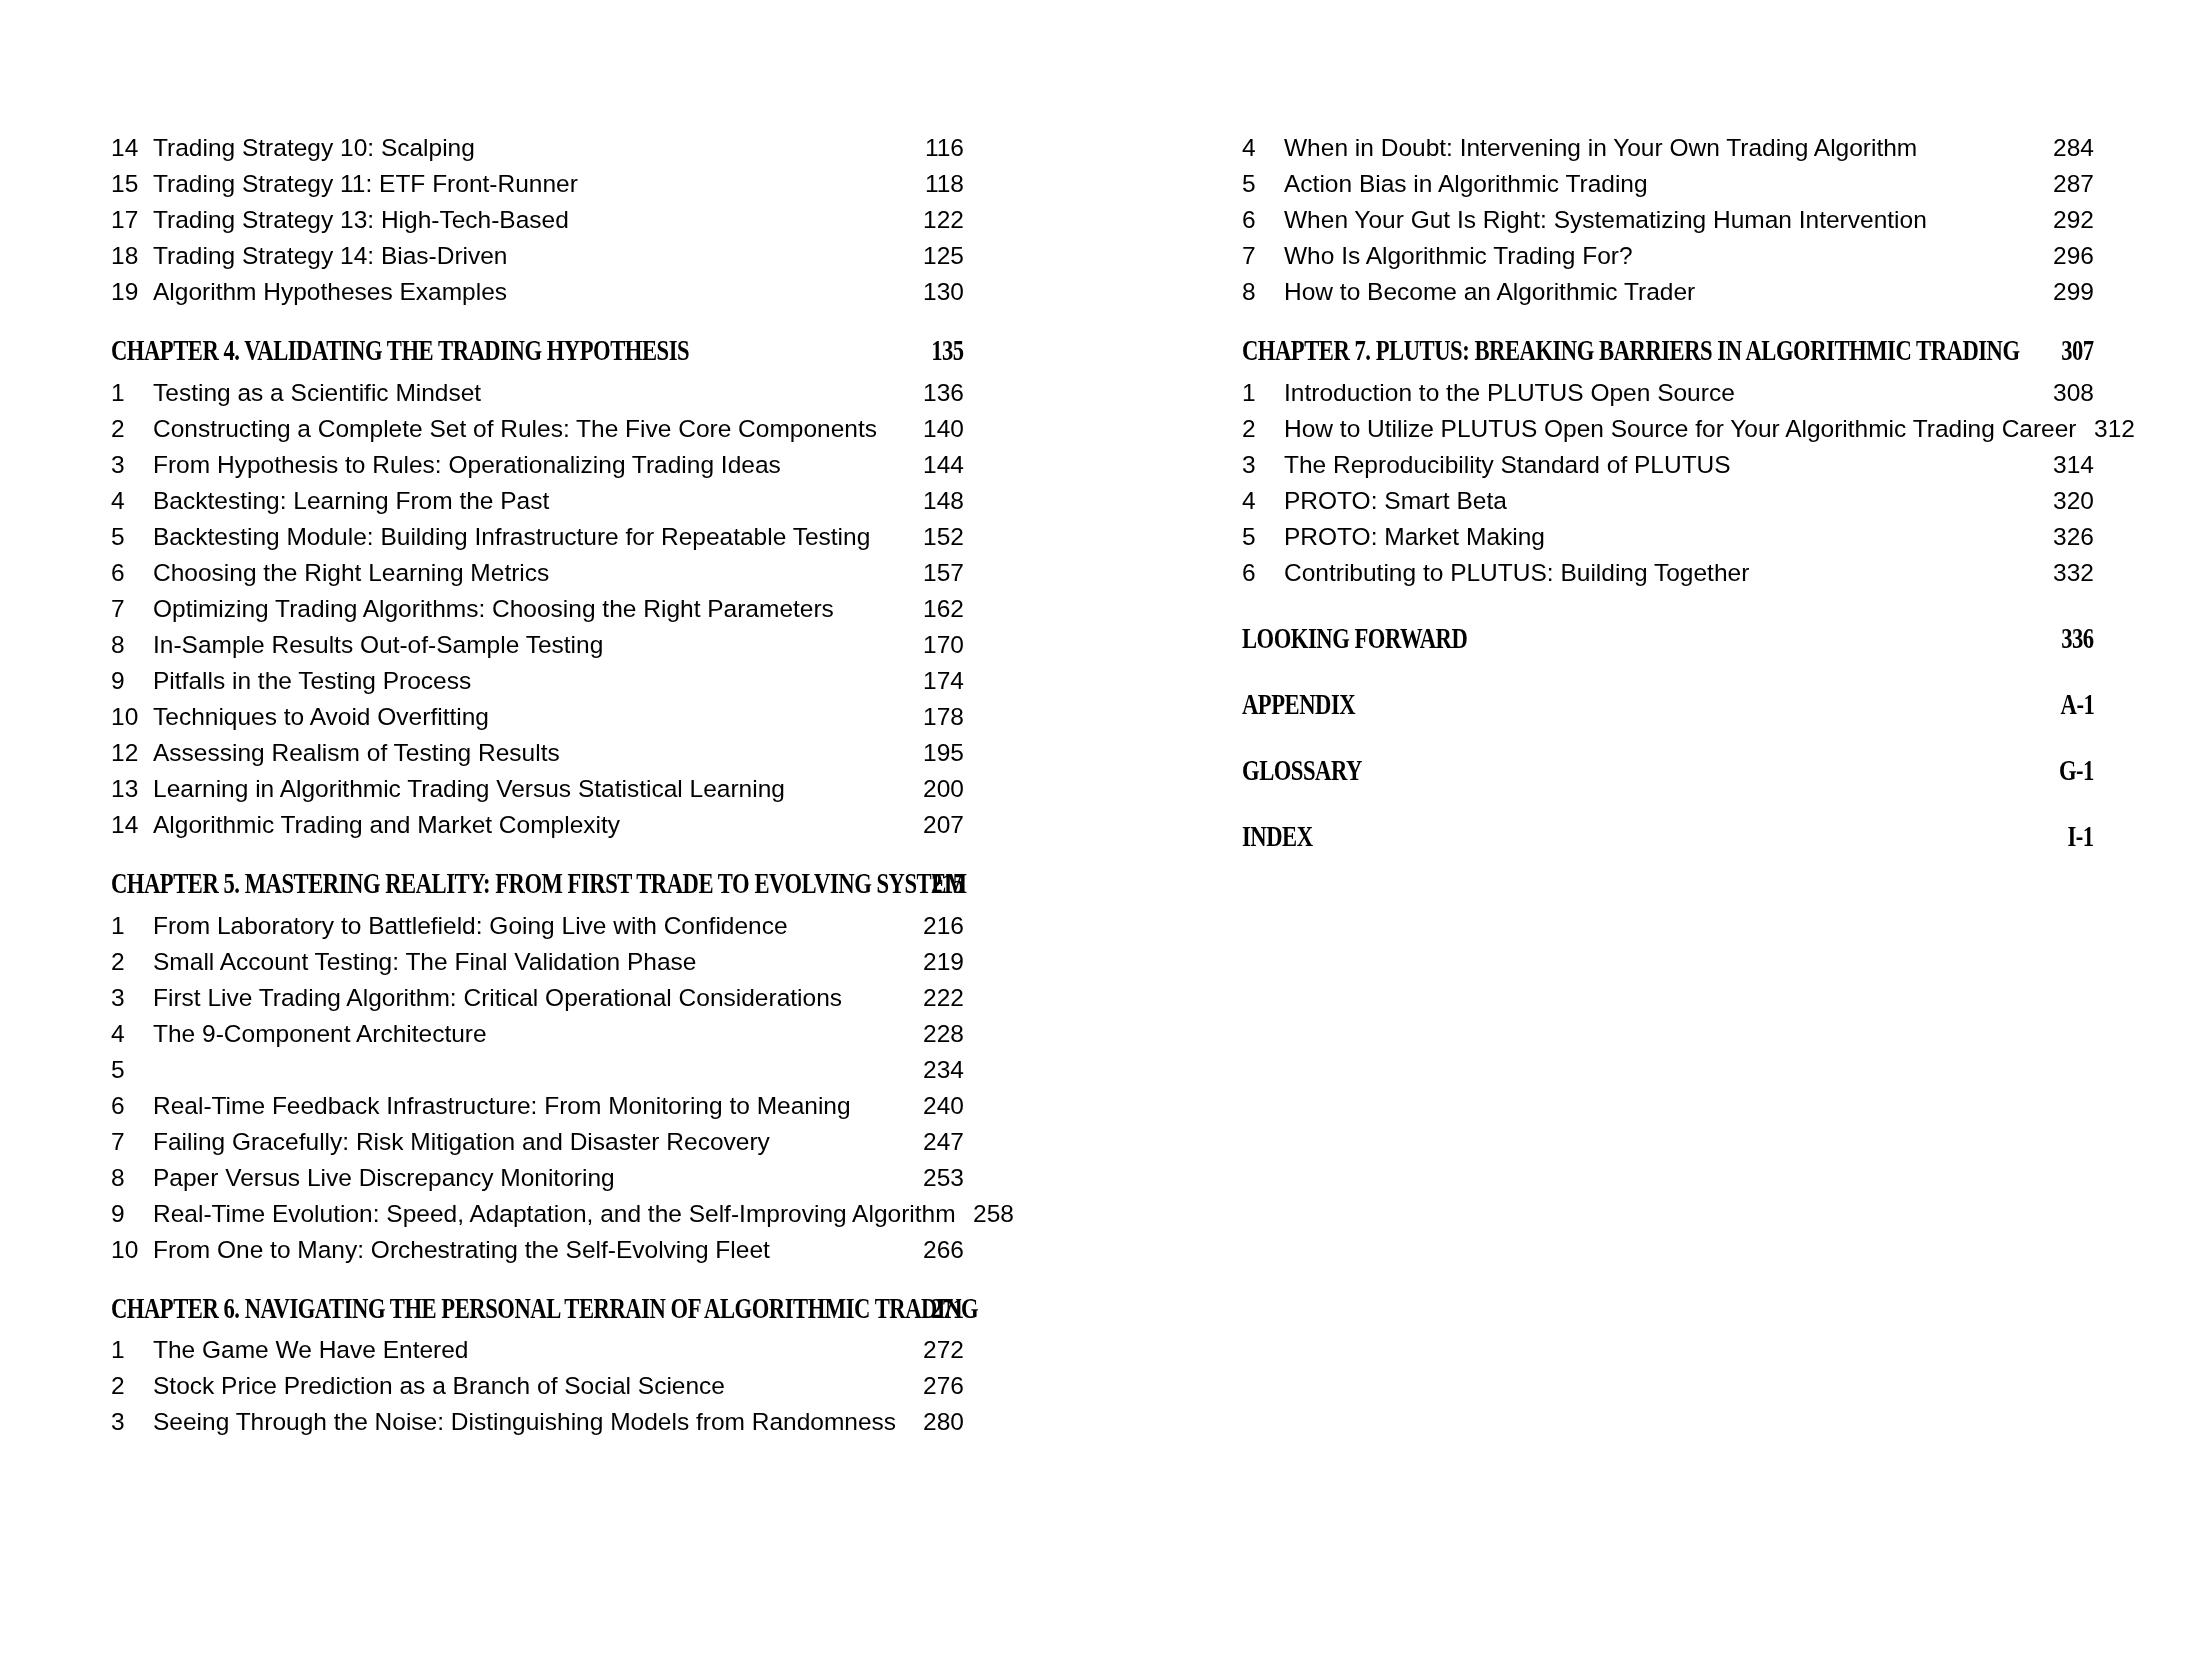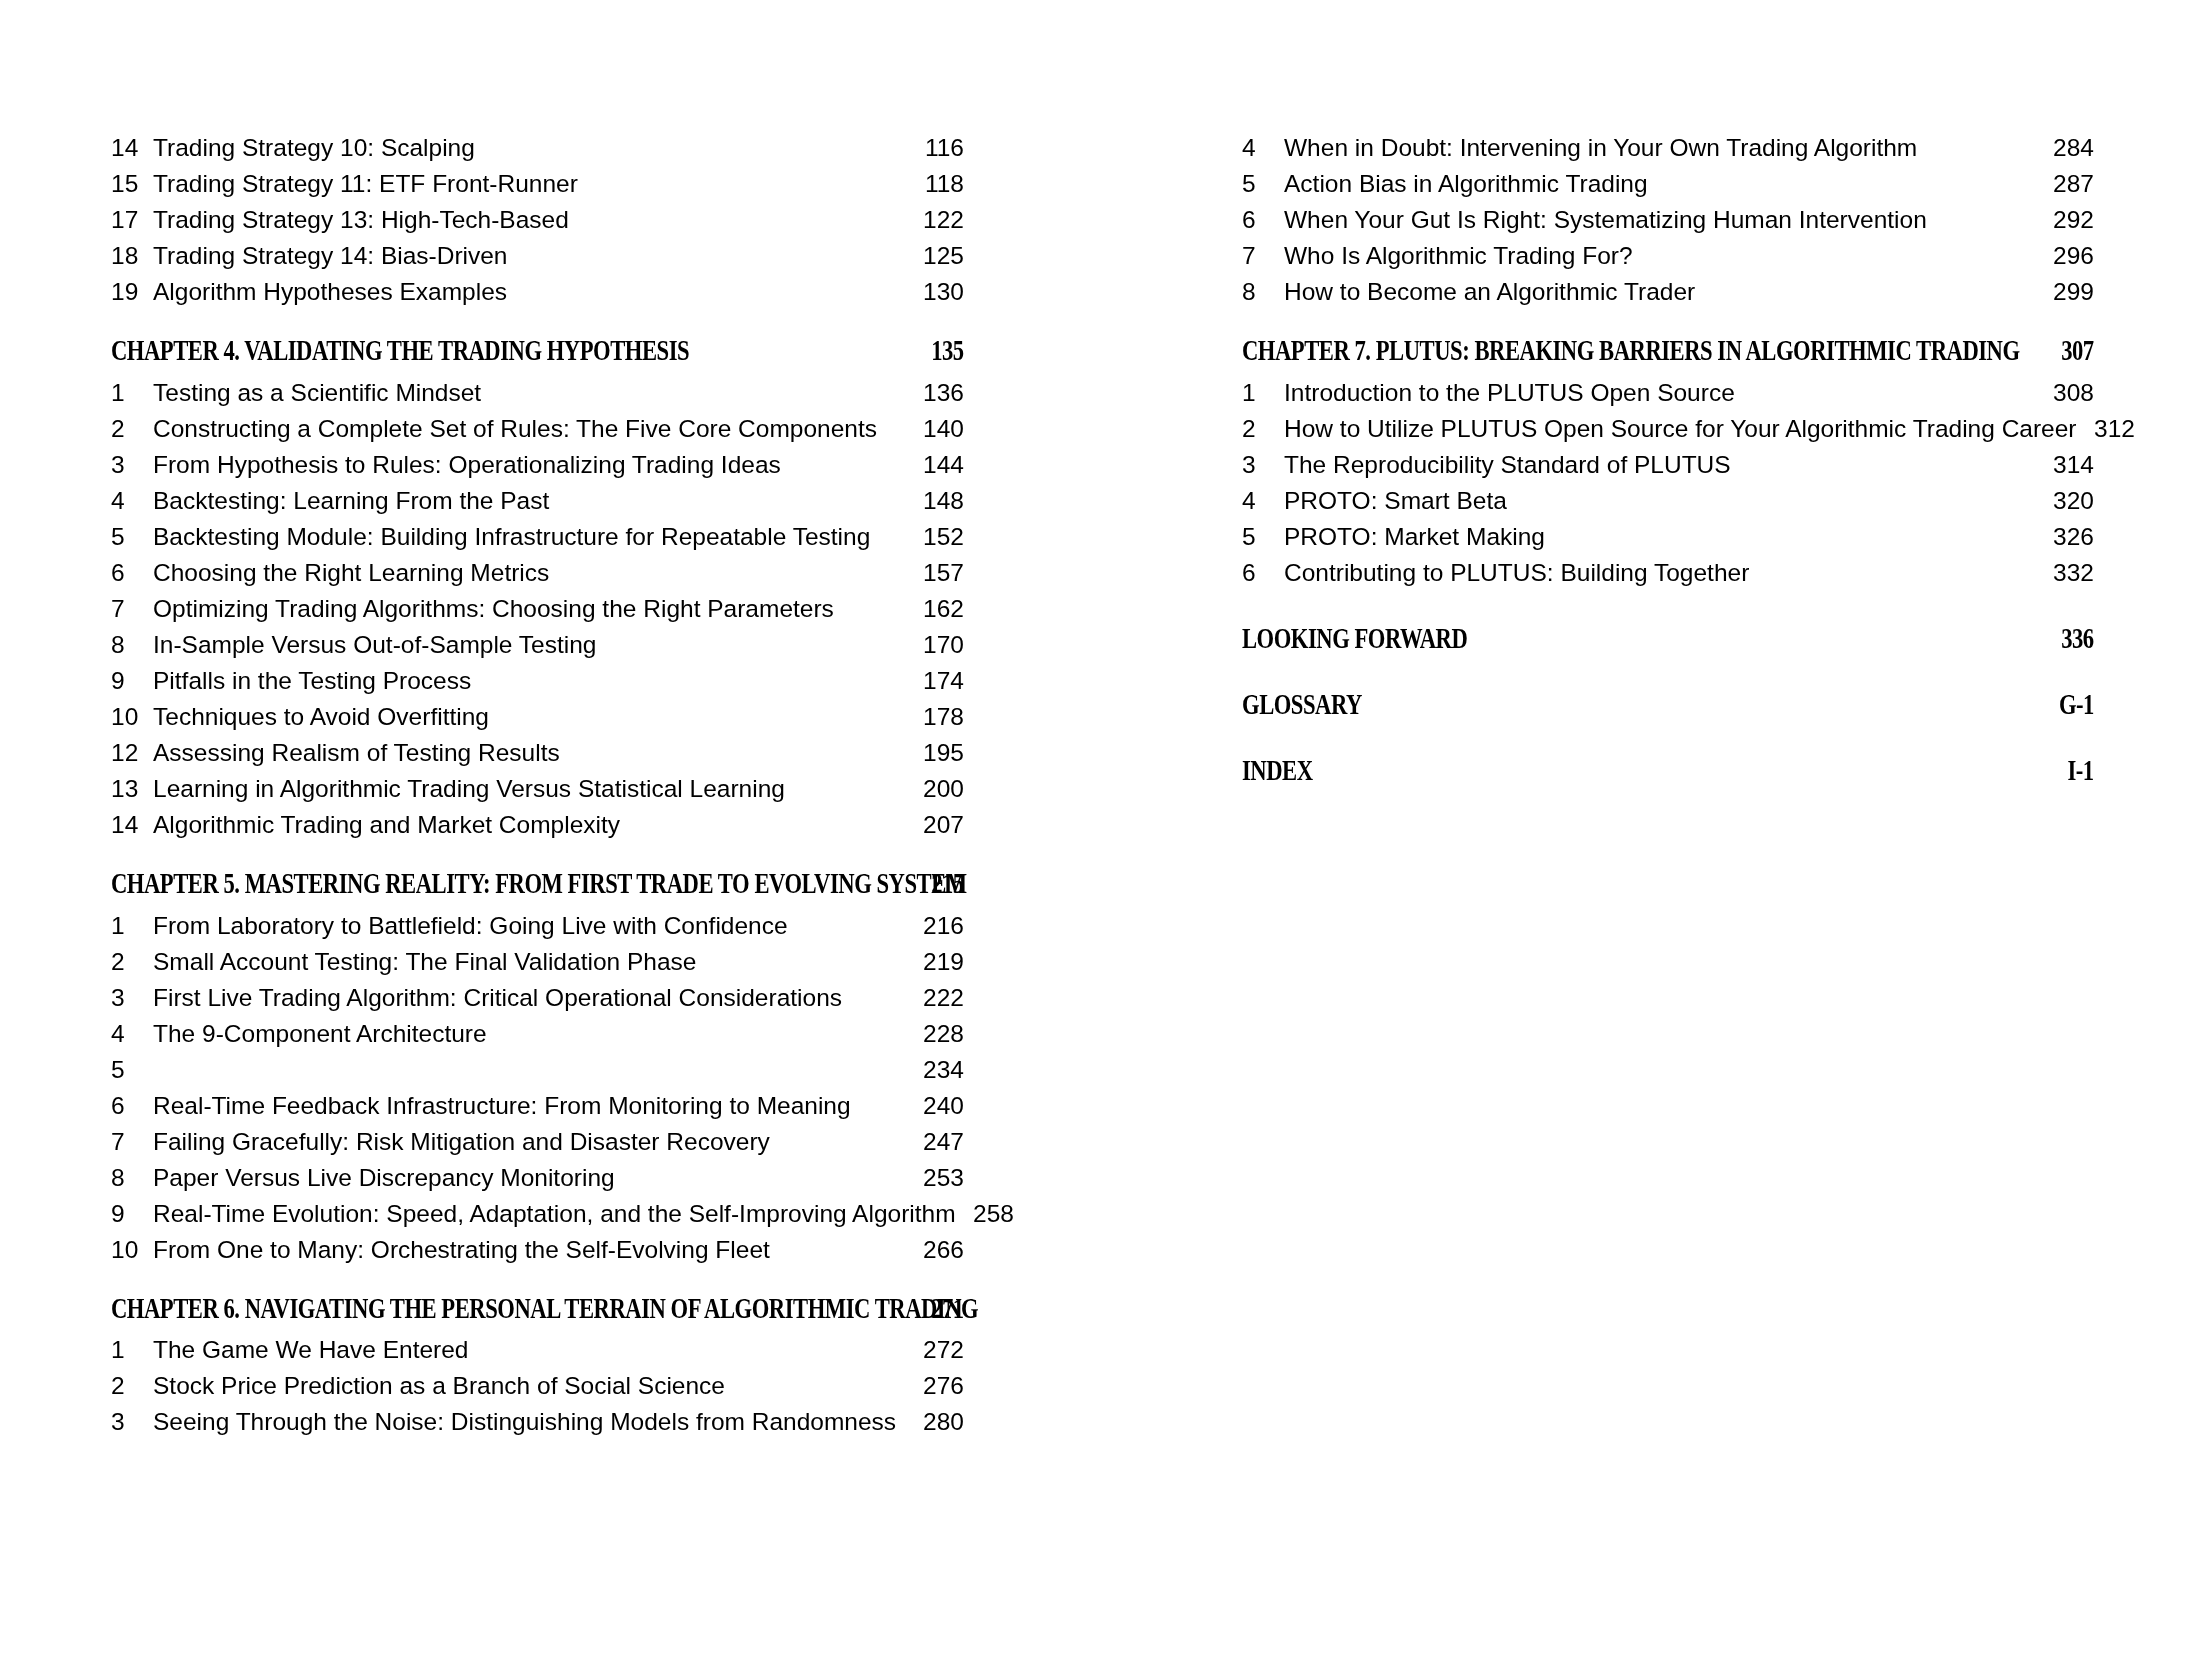--- a/index.html
+++ b/index.html
@@ -121,21 +121,21 @@
     <span class="title">Choosing the Right Learning Metrics</span>
     <span class="pg">157</span>
   </div>
       <div class="item">
     <span class="num">7</span>
     <span class="title">Optimizing Trading Algorithms: Choosing the Right Parameters</span>
     <span class="pg">162</span>
   </div>
       <div class="item">
     <span class="num">8</span>
-    <span class="title">In-Sample Versus Out-of-Sample Testing</span>
+    <span class="title">In-Sample Results Out-of-Sample Testing</span>
     <span class="pg">170</span>
   </div>
       <div class="item">
     <span class="num">9</span>
     <span class="title">Pitfalls in the Testing Process</span>
     <span class="pg">174</span>
   </div>
       <div class="item">
     <span class="num">10</span>
     <span class="title">Techniques to Avoid Overfitting</span>
@@ -287,20 +287,24 @@
       <div class="item">
     <span class="num">6</span>
     <span class="title">Contributing to PLUTUS: Building Together</span>
     <span class="pg">332</span>
   </div>
       <div class="heading standalone">
     <span class="ctitle">LOOKING FORWARD</span>
     <span class="pg">336</span>
   </div>
       <div class="heading standalone">
+    <span class="ctitle">APPENDIX</span>
+    <span class="pg">A-1</span>
+  </div>
+      <div class="heading standalone">
     <span class="ctitle">GLOSSARY</span>
     <span class="pg">G-1</span>
   </div>
       <div class="heading standalone">
     <span class="ctitle">INDEX</span>
     <span class="pg">I-1</span>
   </div>
     </div>
 </div>
 

